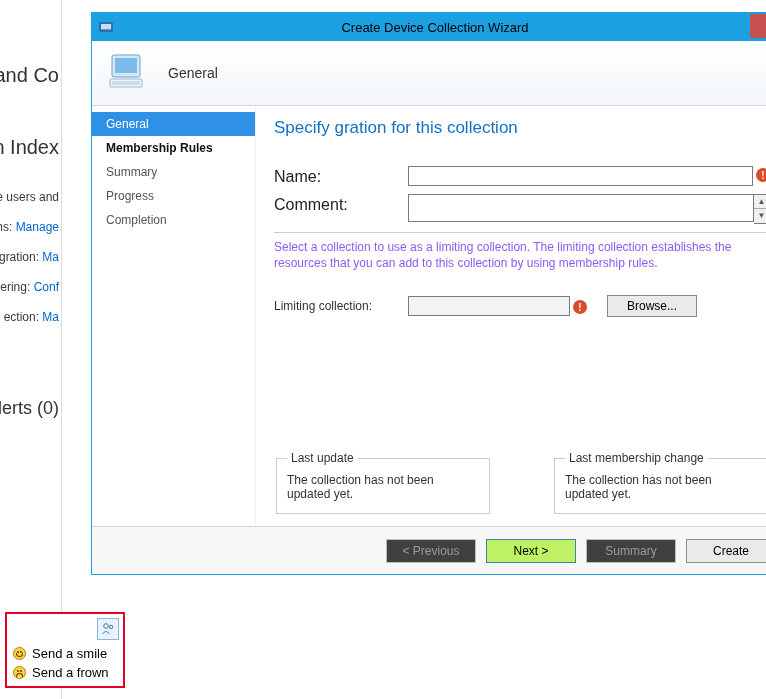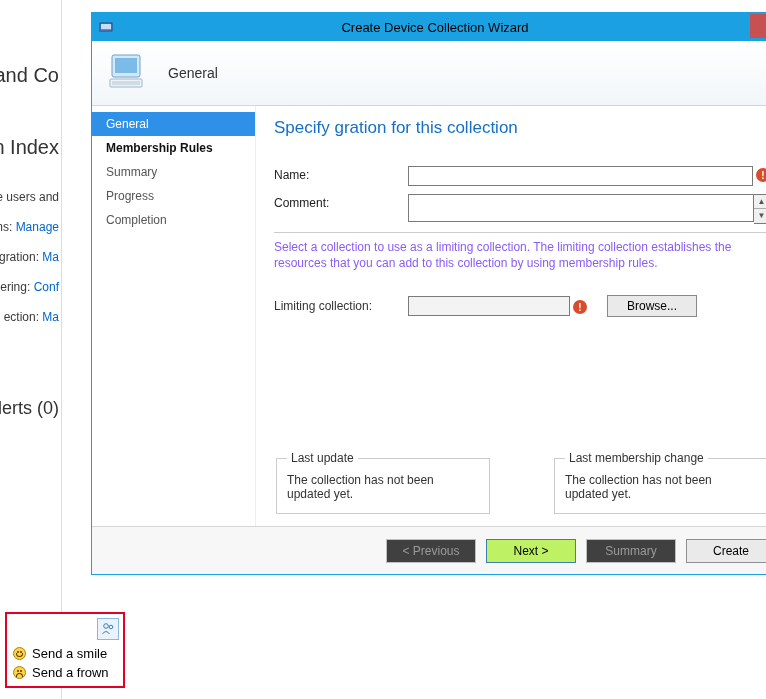--- a/index.html
+++ b/index.html
@@ -125,21 +125,21 @@
     font-weight: 400;
     color: #1570c4;
   }
   .formrow {
     display: flex;
     align-items: flex-start;
     margin-bottom: 8px;
   }
   .formrow .lbl {
     width: 134px;
-    font-size: 12px;
+    font-size: 16px;
     color: #222;
     padding-top: 2px;
   }
   .formrow input[type=text] {
     flex: 1;
     height: 20px;
     border: 1px solid #7a7a7a;
     font-size: 12px;
     padding: 0 3px;
   }

